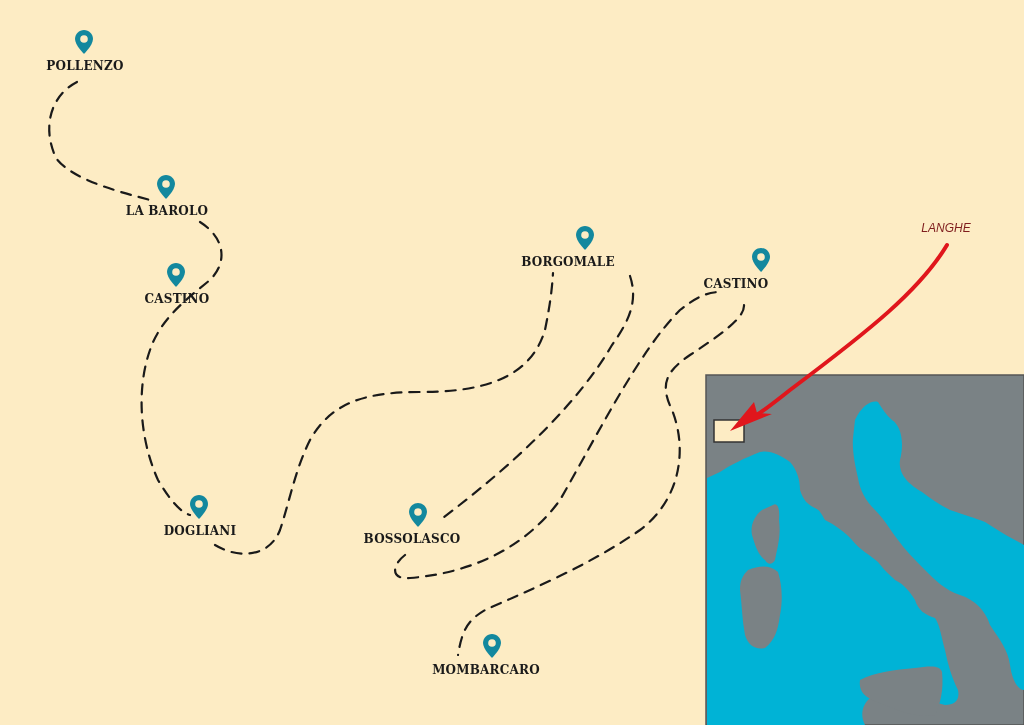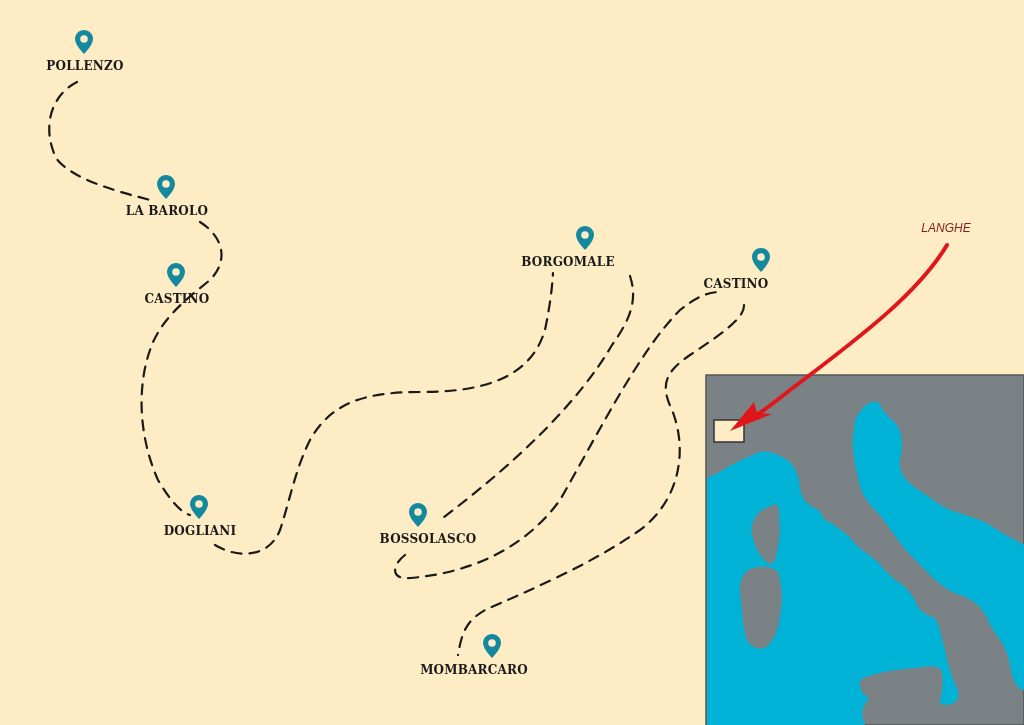--- a/index.html
+++ b/index.html
@@ -135,16 +135,16 @@
 
 
   <div class="callout-label" style="left:946px;top:221px">LANGHE</div>
 
   <div class="town-label" style="left:85px;top:59px">POLLENZO</div>
   <div class="town-label" style="left:167px;top:204px">LA BAROLO</div>
   <div class="town-label" style="left:177px;top:292px">CASTINO</div>
   <div class="town-label" style="left:200px;top:524px">DOGLIANI</div>
   <div class="town-label" style="left:568px;top:255px">BORGOMALE</div>
   <div class="town-label" style="left:736px;top:277px">CASTINO</div>
-  <div class="town-label" style="left:428px;top:532px">BOSSOLASCO</div>
-  <div class="town-label" style="left:474px;top:663px">MOMBARCARO</div>
+  <div class="town-label" style="left:412px;top:532px">BOSSOLASCO</div>
+  <div class="town-label" style="left:486px;top:663px">MOMBARCARO</div>
 
 </div>
 
 </body></html>

